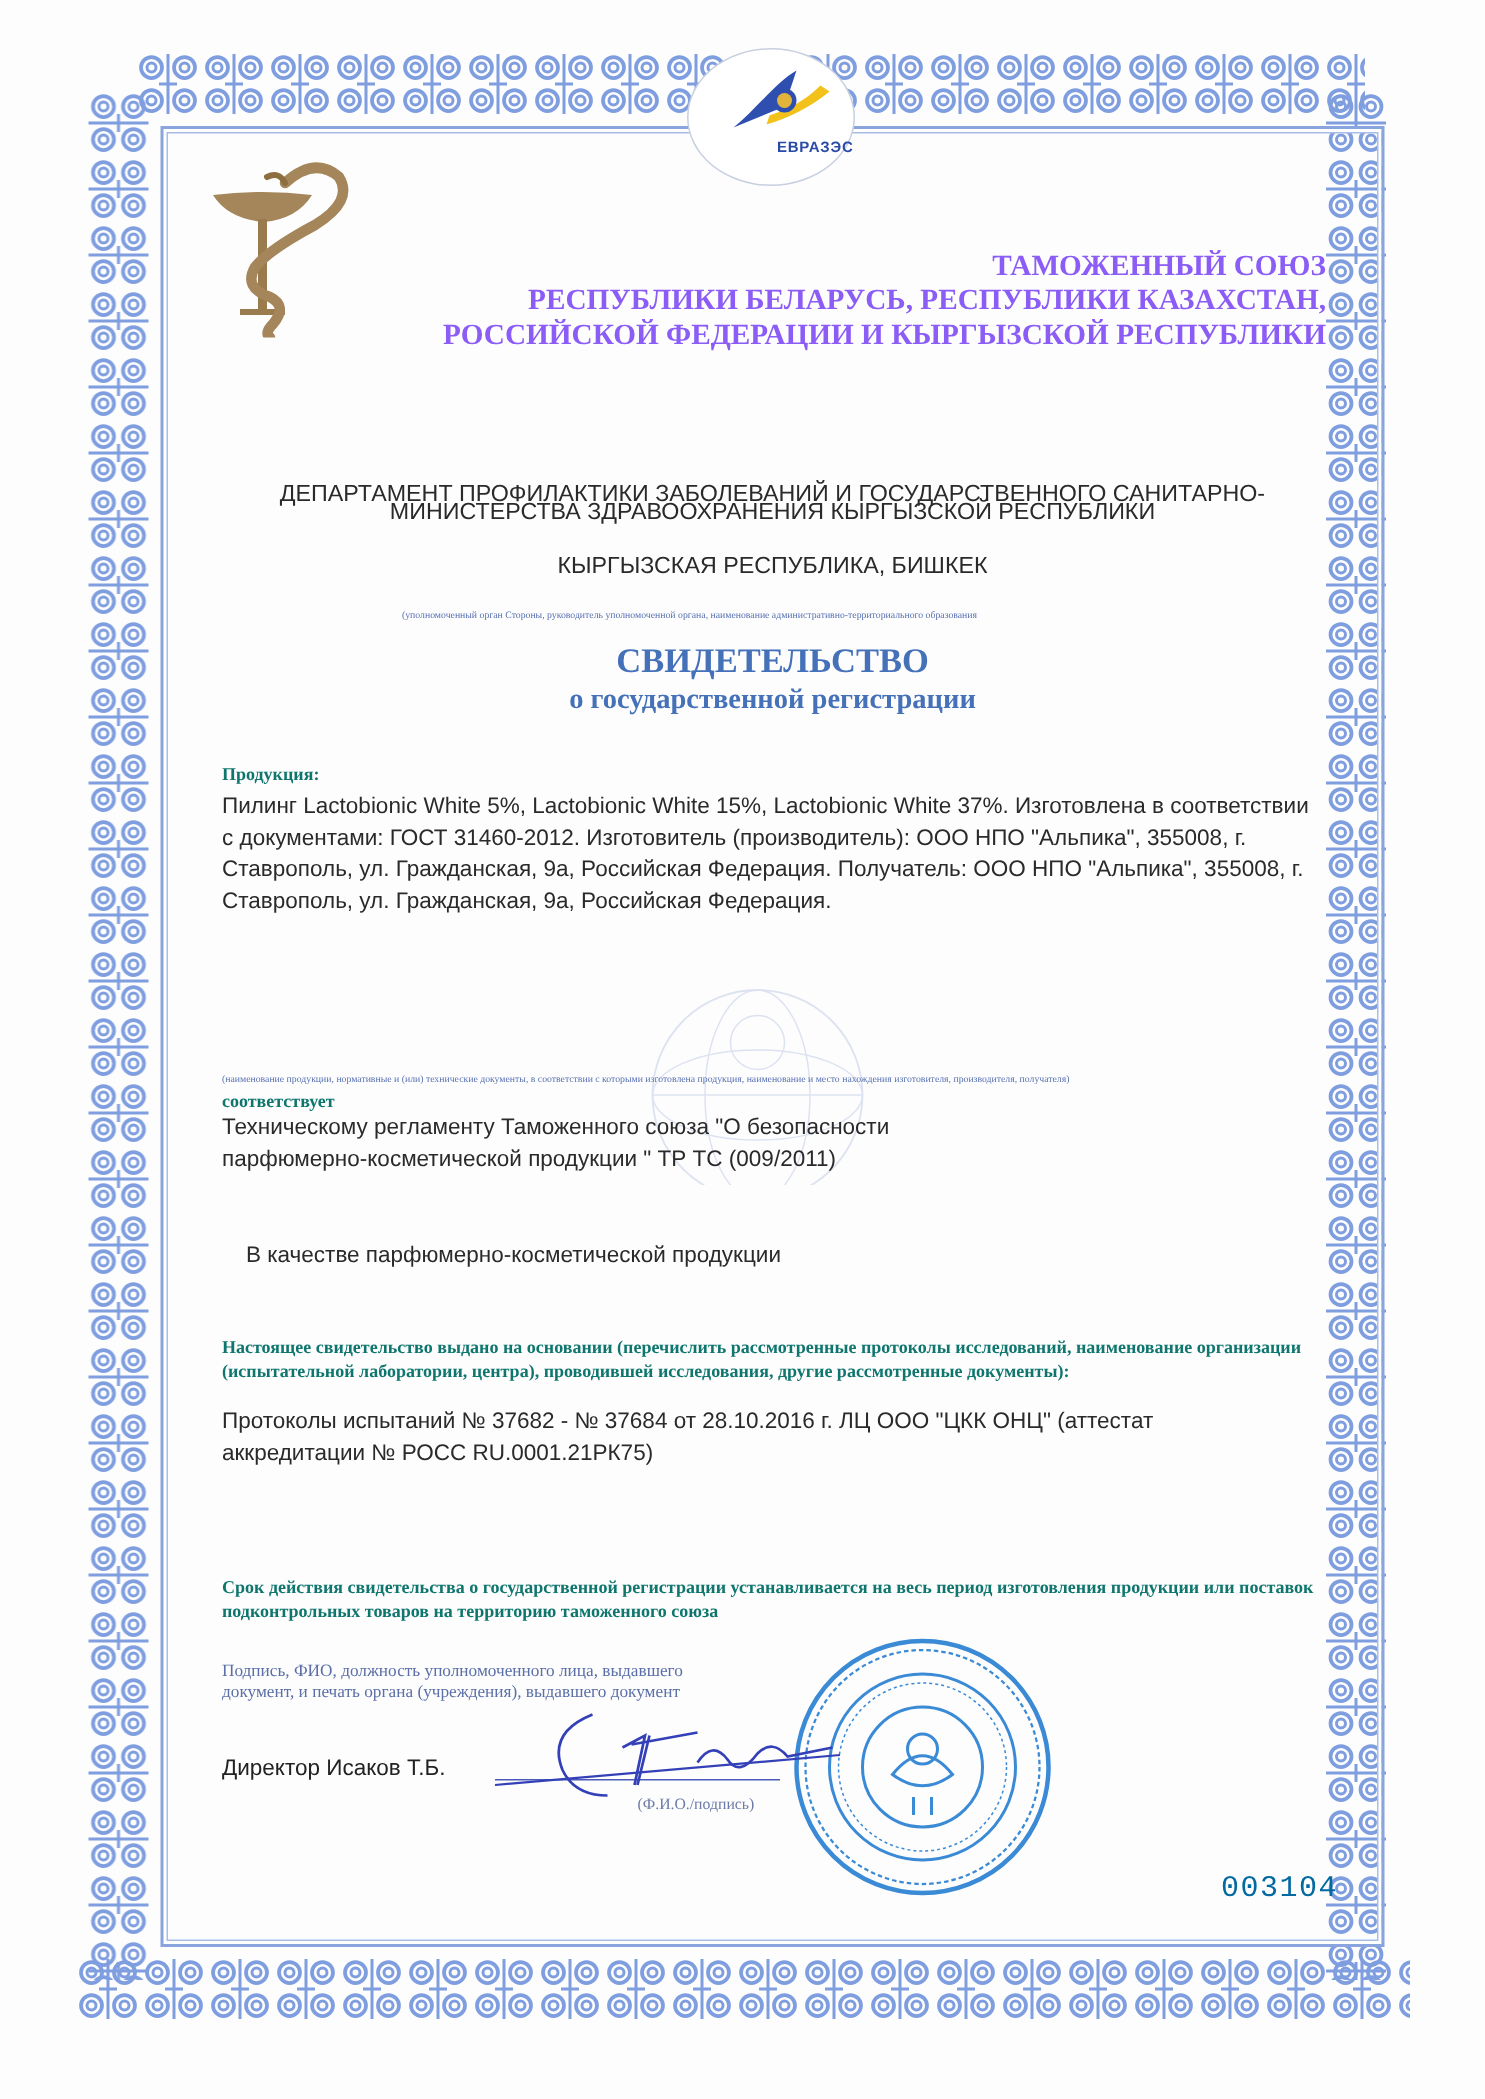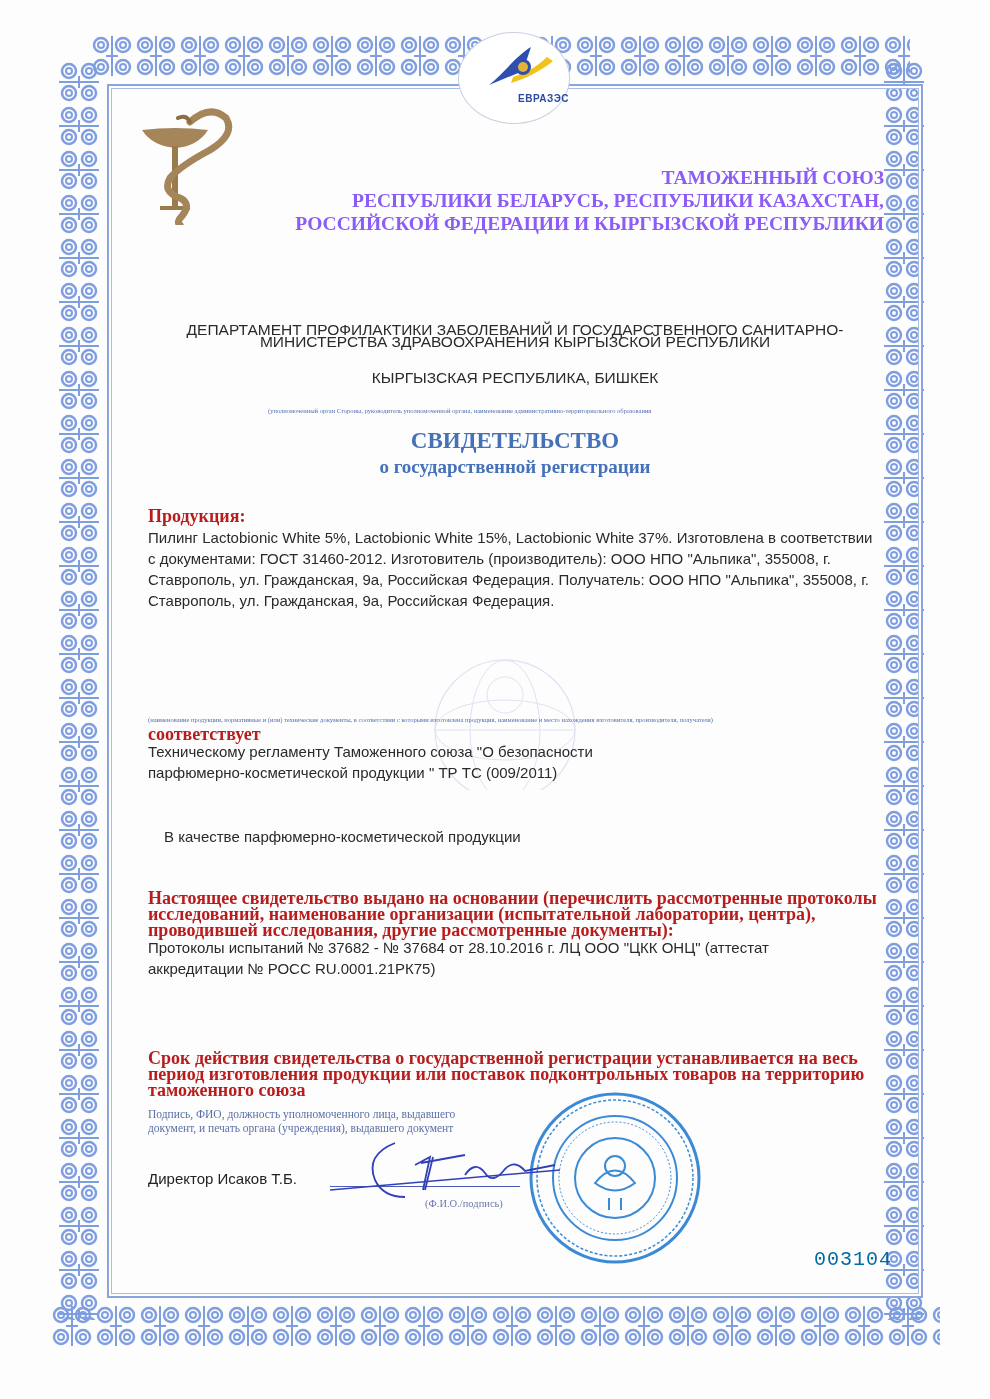--- a/index.html
+++ b/index.html
@@ -33,21 +33,21 @@
   .dept { left: 130px; width: 770px; text-align: center; font-size: 15.5px; line-height: 19px; color: #2a2a2a; }
 
   .tiny { font-family: "Liberation Serif", serif; font-size: 6.5px; color: #556fb0; }
 
   .title1 { left: 130px; width: 770px; text-align: center; font-family: "Liberation Serif", serif; font-weight: bold; font-size: 23px; color: #4571b8; }
   .title2 { left: 130px; width: 770px; text-align: center; font-family: "Liberation Serif", serif; font-weight: bold; font-size: 19px; color: #4571b8; }
 
   .numline { left: 262px; font-size: 15px; color: #222; }
   .numline .lbl { font-family: "Liberation Serif", serif; font-weight: bold; color: #4571b8; font-size: 18px; }
 
-  .sec-lbl { font-family: "Liberation Serif", serif; font-weight: bold; color: #b91c1c; font-size: 18px; line-height: 16px; }
+  .sec-lbl { font-family: "Liberation Serif", serif; font-weight: bold; color: #0f766e; font-size: 12px; line-height: 16px; }
   .body-txt { font-size: 15px; line-height: 21px; color: #2a2a2a; white-space: normal; width: 730px; }
 
   .sig-note { font-family: "Liberation Serif", serif; font-size: 11.5px; line-height: 14px; color: #5b6fa8; white-space: normal; width: 310px; }
   .fio { font-family: "Liberation Serif", serif; font-size: 10.5px; color: #6b7aa8; }
   .sig-line { position: absolute; left: 330px; top: 1186px; width: 190px; height: 1px; background: #4a5bb8; }
   .signature { position: absolute; left: 325px; top: 1135px; width: 240px; height: 75px; }
   .stamp { position: absolute; left: 525px; top: 1088px; width: 180px; height: 180px; }
   .serial { left: 814px; top: 1248px; font-family: "Liberation Mono", monospace; font-size: 20px; color: #0369a1; letter-spacing: 1px; }
 </style>
 </head>

